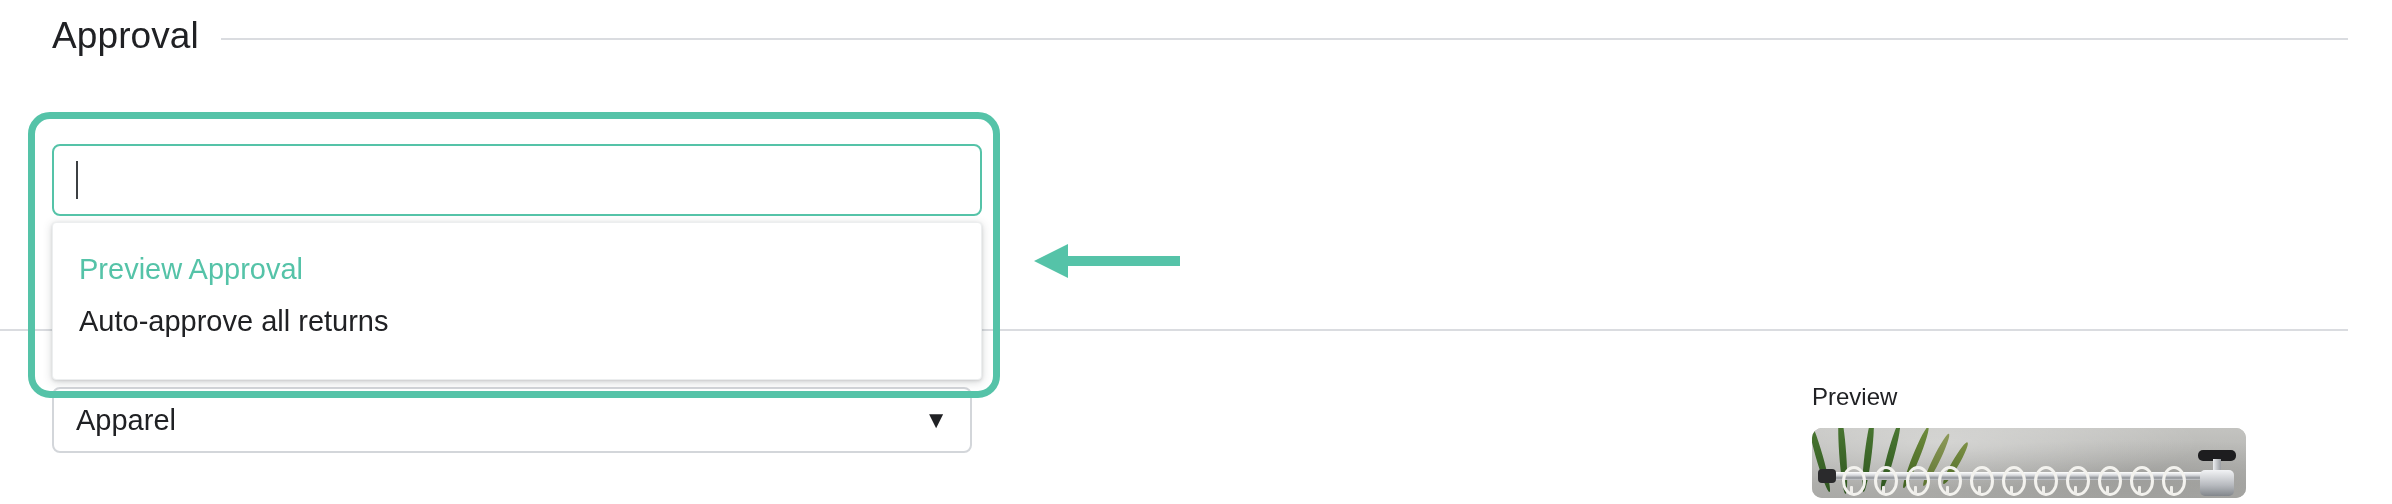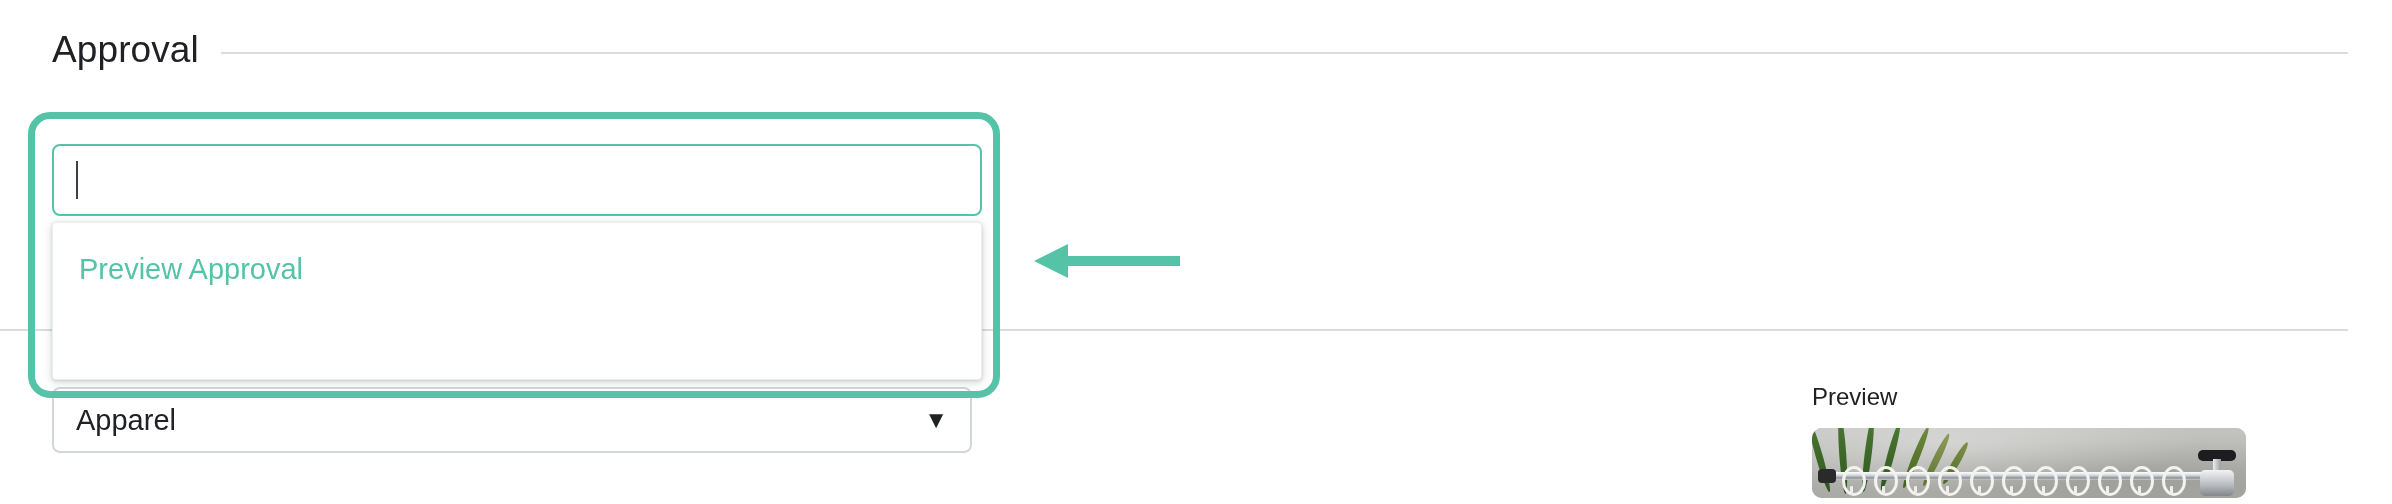--- a/index.html
+++ b/index.html
@@ -13,21 +13,21 @@
     position: relative;
     overflow: hidden;
     font-family: "Liberation Sans", sans-serif;
     -webkit-font-smoothing: antialiased;
   }
 
   
   .section-header {
     position: absolute;
     left: 52px;
-    top: 26px;
+    top: 12px;
     right: 44px;
     height: 48px;
     display: flex;
     align-items: center;
     gap: 22px;
   }
   .section-title {
     font-size: 37px;
     font-weight: 400;
     color: #202124;
@@ -304,20 +304,23 @@
       <div class="stem"></div>
       <div class="body"></div>
     </div>
   </div>
 </div>
 
 <div class="dropdown">
   <div class="dd-option is-selected">
     <span>Preview Approval</span>
   </div>
+  <div class="dd-option">
+    <span>Auto-approve all returns</span>
+  </div>
 </div>
 
 <div class="combo-input">
   <span class="caret-bar"></span>
   <span class="combo-text"></span>
 </div>
 
 <div class="highlight-box"></div>
 
 <svg class="annot-arrow" viewBox="0 0 146 42">

